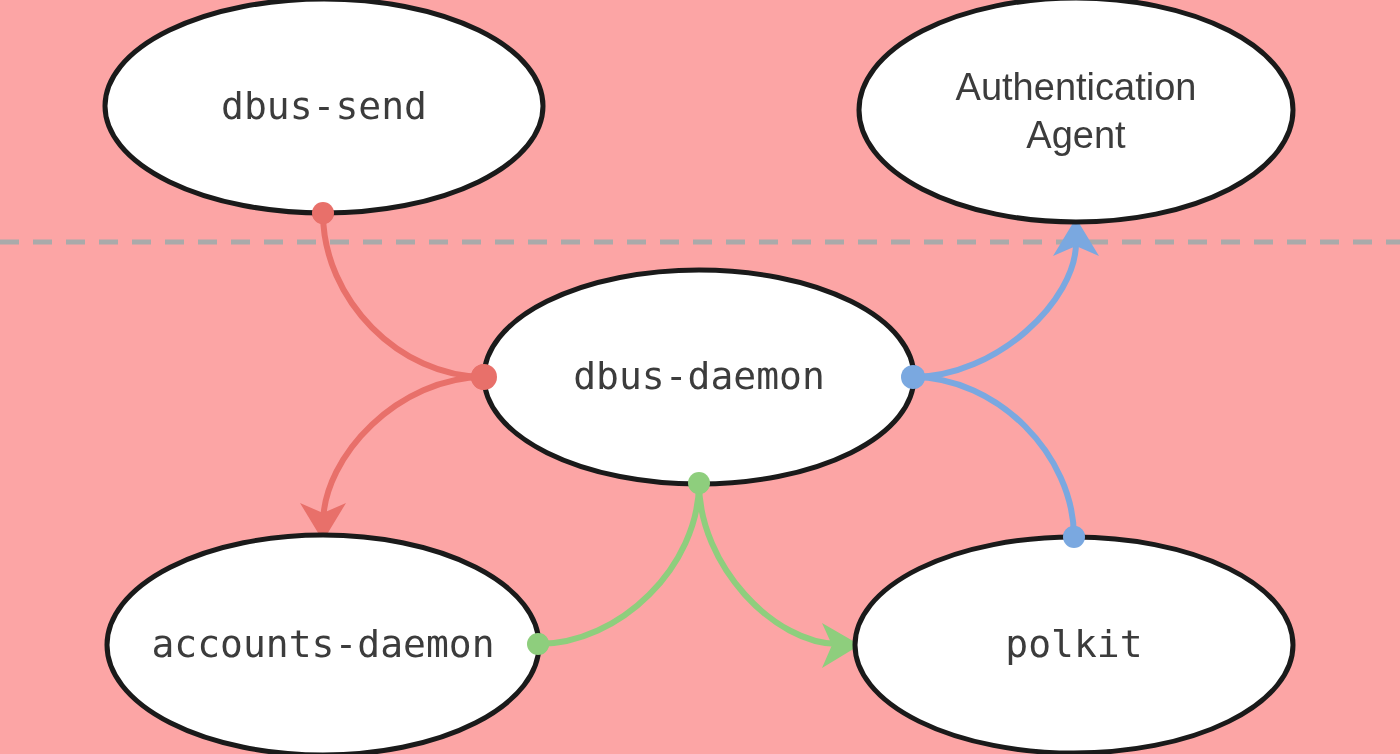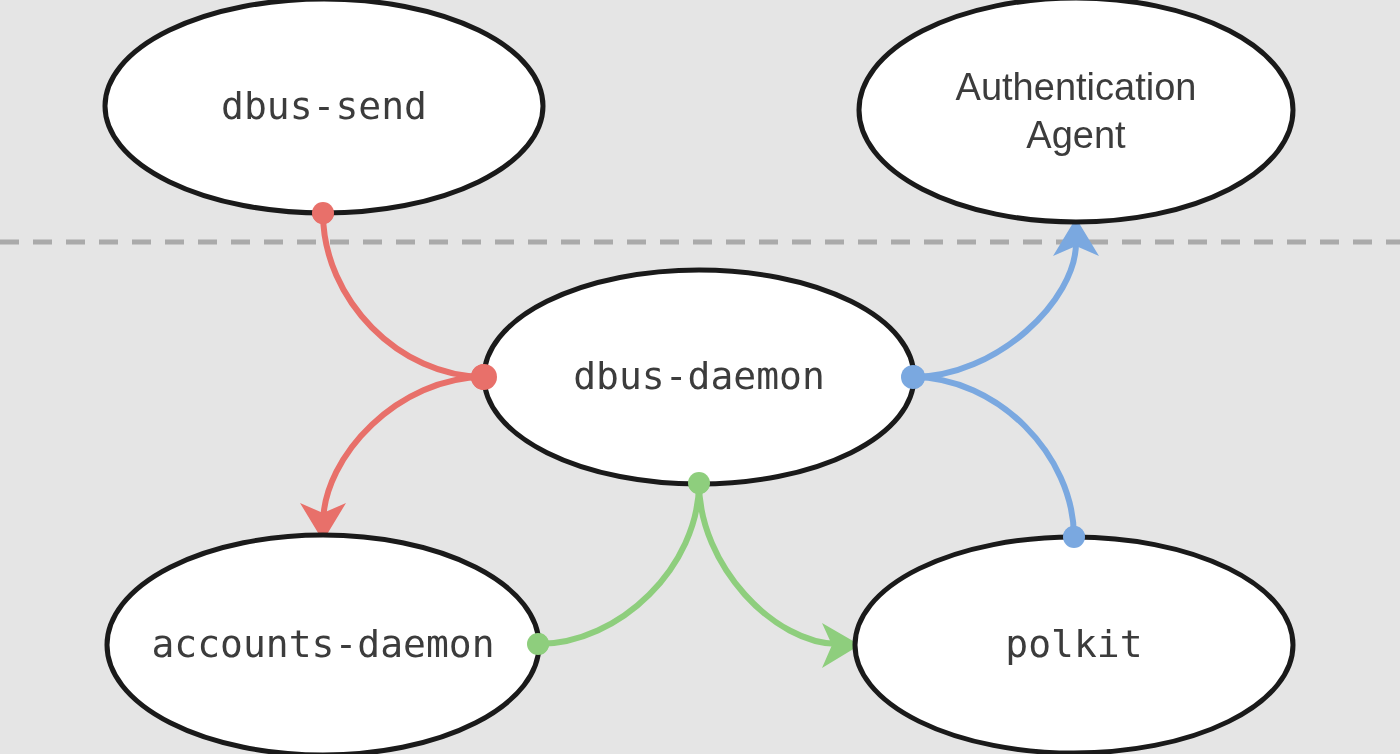--- a/index.html
+++ b/index.html
@@ -8,21 +8,21 @@
     padding: 0;
     background: #ffffff;
   }
   body {
     font-family: "Liberation Sans", sans-serif;
   }
   #diagram-root {
     position: relative;
     width: 1400px;
     height: 754px;
-    background: #e5e5e5;
+    background: #fca5a5;
     overflow: hidden;
   }
   svg#diagram-svg {
     display: block;
     width: 1400px;
     height: 754px;
   }
   .node-ellipse {
     fill: #ffffff;
     stroke: #1a1a1a;

